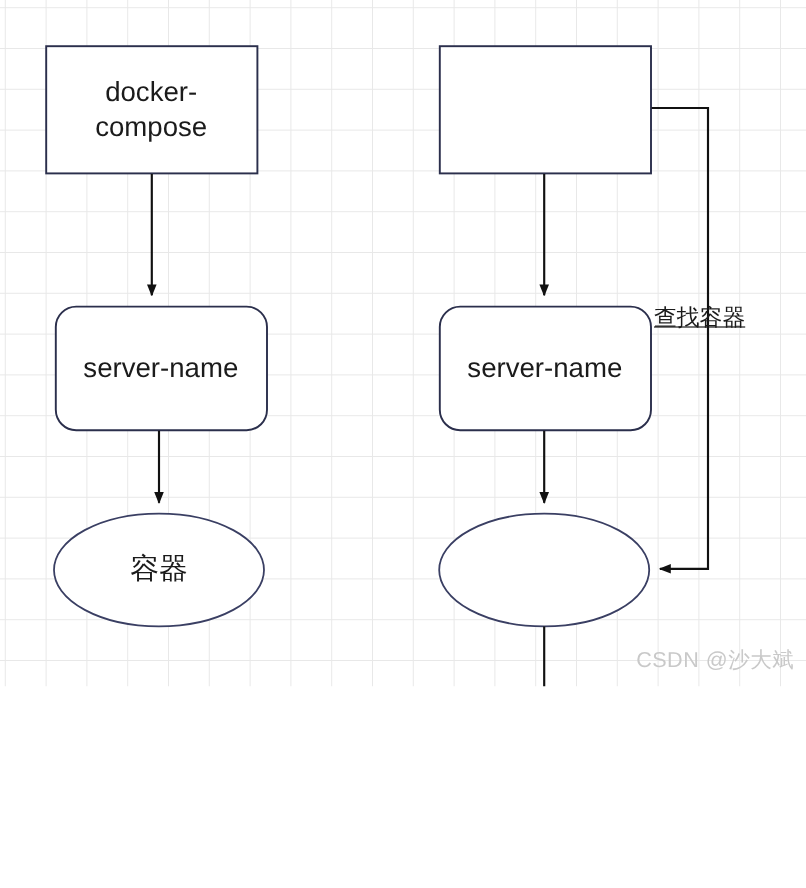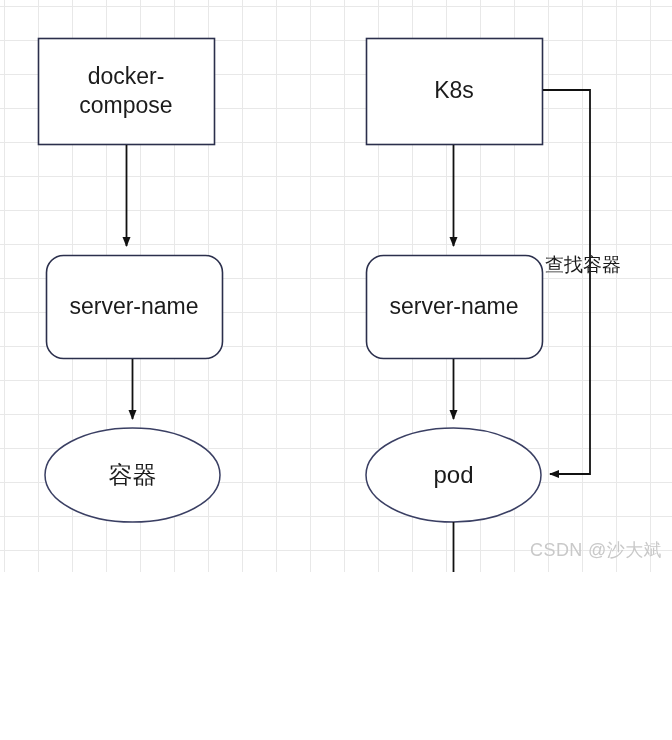--- a/index.html
+++ b/index.html
@@ -71,20 +71,21 @@
   .edge-label {
     position: absolute;
     color: #1b1b1b;
     font-size: 19px;
     white-space: nowrap;
     pointer-events: none;
   }
   .lbl-find-container {
     left: 545px;
     top: 252px;
+    text-decoration: underline;
   }
   .watermark {
     position: absolute;
     right: 10px;
     bottom: 10px;
     font-size: 18px;
     color: #c9c9c9;
     letter-spacing: 0.4px;
     white-space: nowrap;
     pointer-events: none;
@@ -125,29 +126,27 @@
     <path d="M 453.5 359 L 453.5 419" fill="none" stroke="#111111" stroke-width="1.8" marker-end="url(#arrowhead)"></path>
 
     <path d="M 453.5 522 L 453.5 596" fill="none" stroke="#111111" stroke-width="1.8" marker-end="url(#arrowhead)"></path>
 
     <path d="M 543 90 L 590 90 L 590 474 L 550 474" fill="none" stroke="#111111" stroke-width="1.8" marker-end="url(#arrowhead)"></path>
   </svg>
 
   <div class="node-label lbl-docker-compose">docker-
 compose</div>
 
-  <div class="node-label lbl-k8s">K8s</div>
 
   <div class="node-label lbl-server-left">server-name</div>
 
   <div class="node-label lbl-server-right">server-name</div>
 
   <div class="node-label lbl-container-left">容器</div>
 
-  <div class="node-label lbl-pod">pod</div>
 
   <div class="node-label lbl-container-right">容器</div>
 
   <div class="edge-label lbl-find-container">查找容器</div>
 
   <div class="watermark">CSDN @沙大斌</div>
 
 </div>
 
 </body></html>

